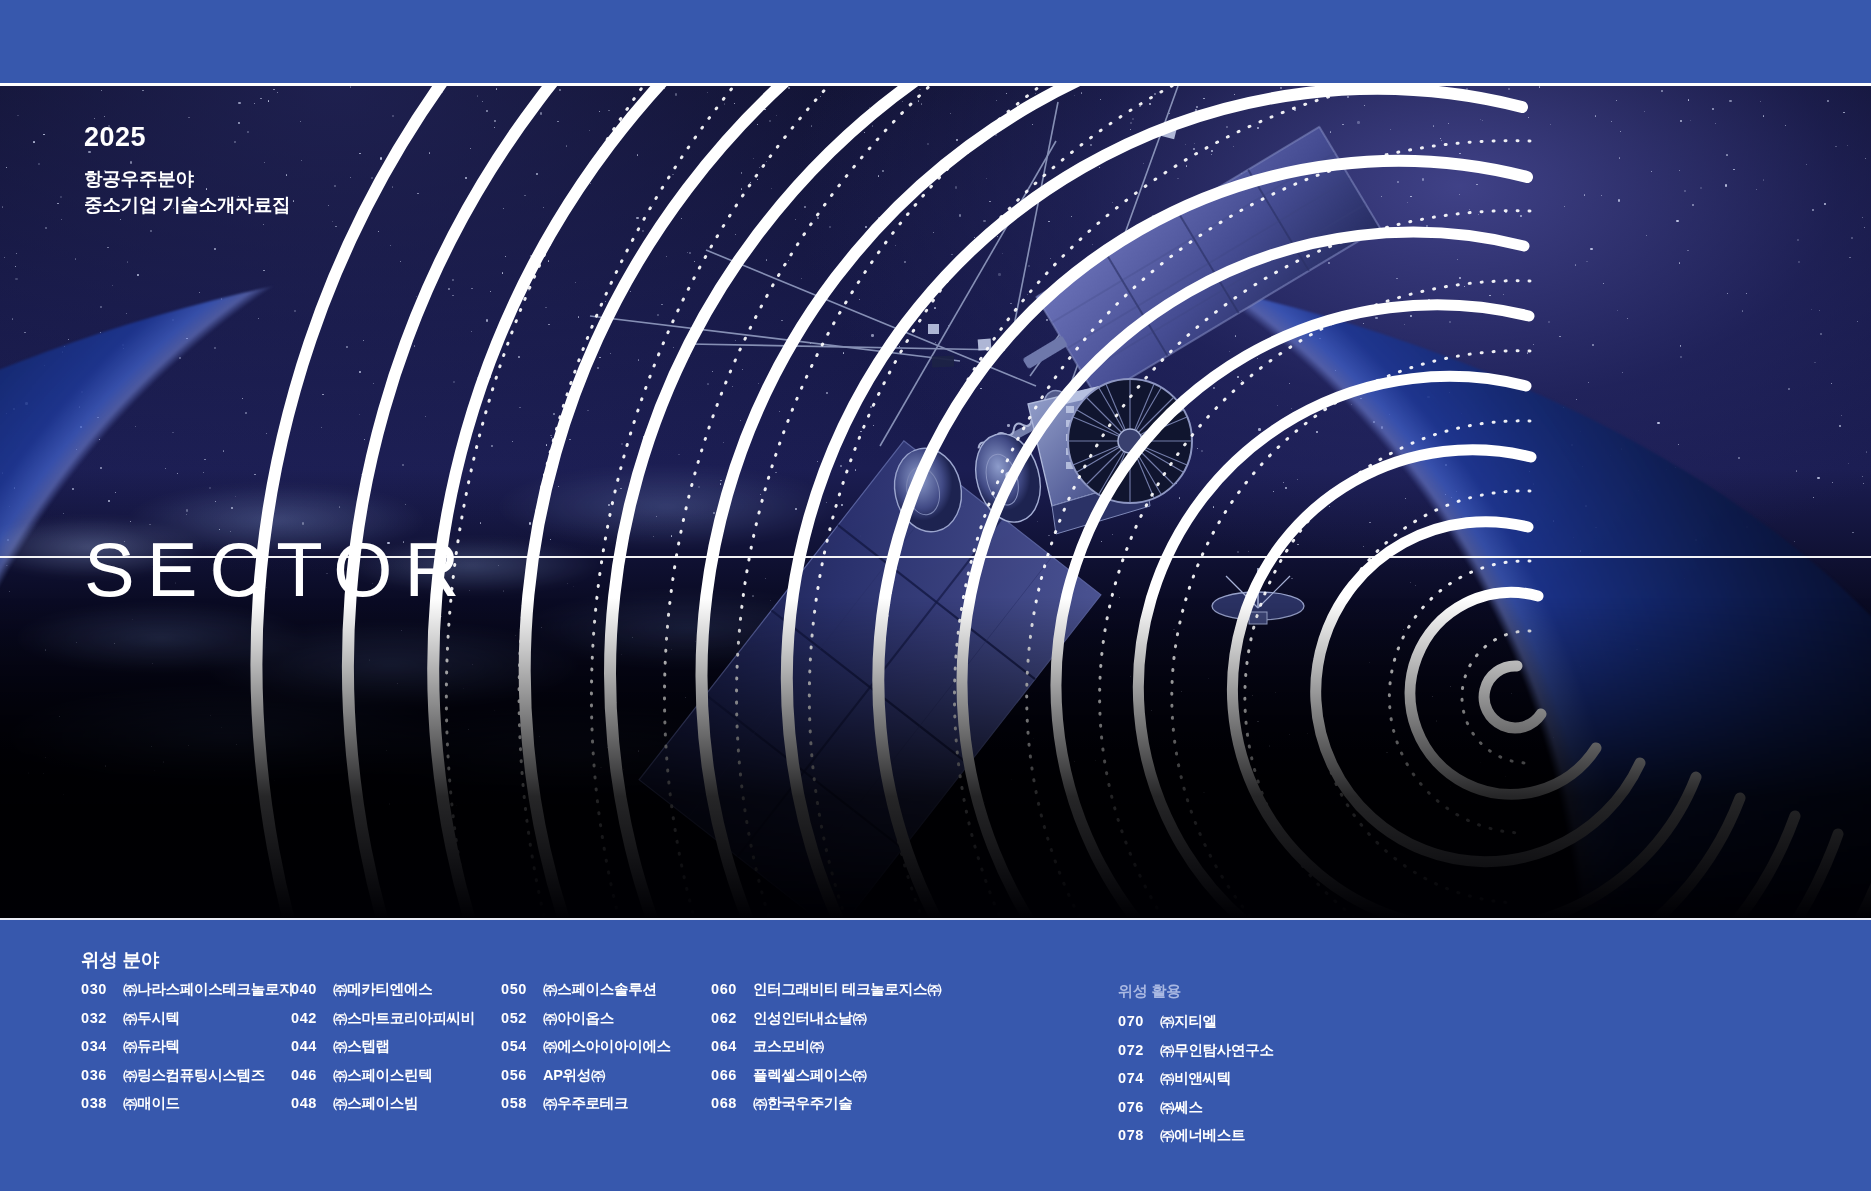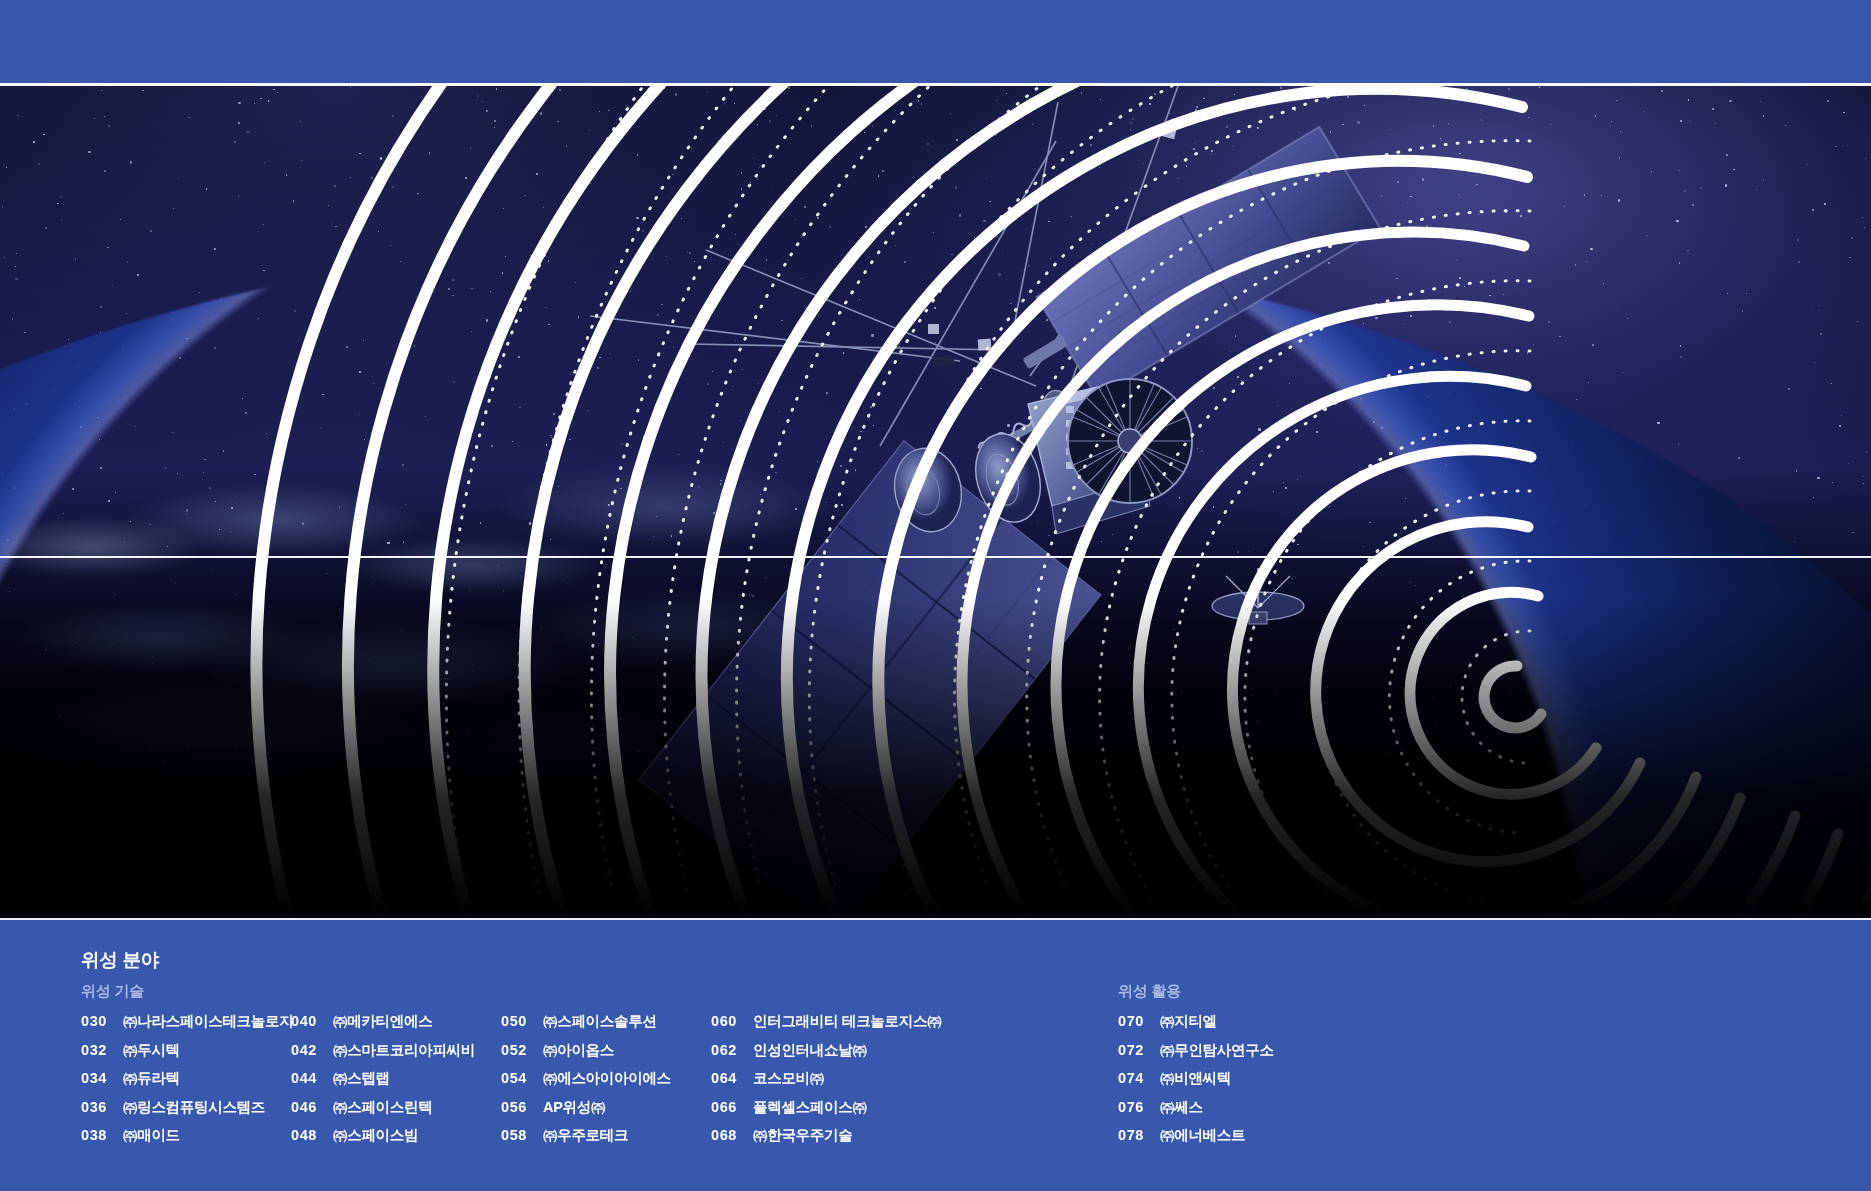--- a/index.html
+++ b/index.html
@@ -1180,30 +1180,35 @@
           <path d="M1530,-365 a976,976 0 1 0 -68,1952"></path>
           <path d="M1530,-435 a1046,1046 0 1 0 -74,2092"></path>
         </g>
       </g>
     </svg>
 
     <div class="hero-fade-bottom"></div>
     <div class="hero-rule"></div>
   </div>
 
+  <div class="masthead">
+    <div class="mast-year">2025</div>
+    <div class="mast-sub">항공우주분야</div>
+    <div class="mast-sub">중소기업 기술소개자료집</div>
+  </div>
 
   <div class="bigtitle">
+    <div class="title-sub">SECTOR</div>
   </div>
 
   <div class="footer">
     <div class="footer-rule"></div>
     <div class="f-title">위성 분야</div>
 
     <div class="group" id="grpTech">
-      <div class="group-label">위성 기술</div>
       <div class="grp-cols">
           <div class="col">
             <div class="entry">
               <span class="num">030</span>
               <span class="nm">㈜나라스페이스테크놀로지</span>
             </div>
             <div class="entry">
               <span class="num">032</span>
               <span class="nm">㈜두시텍</span>
             </div>

